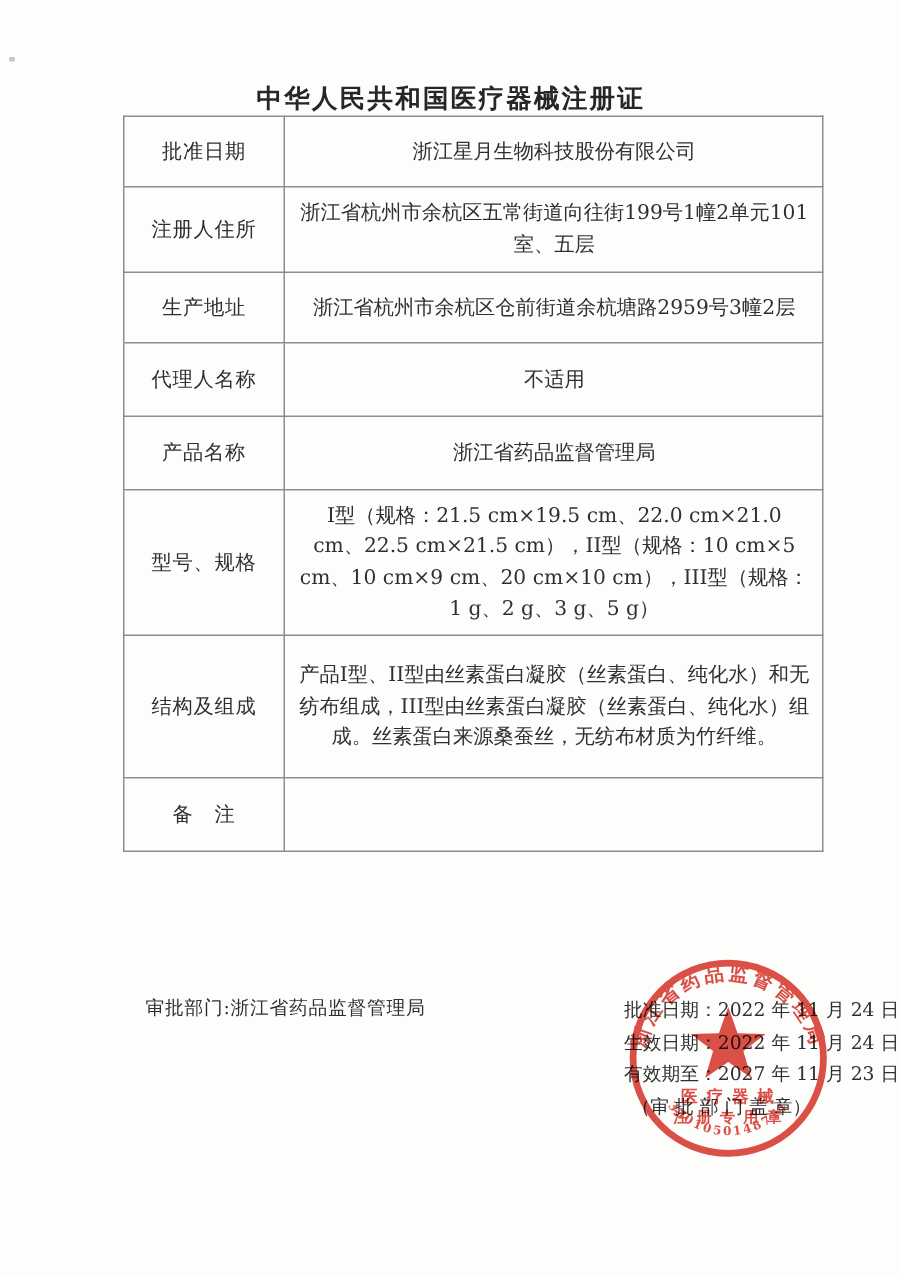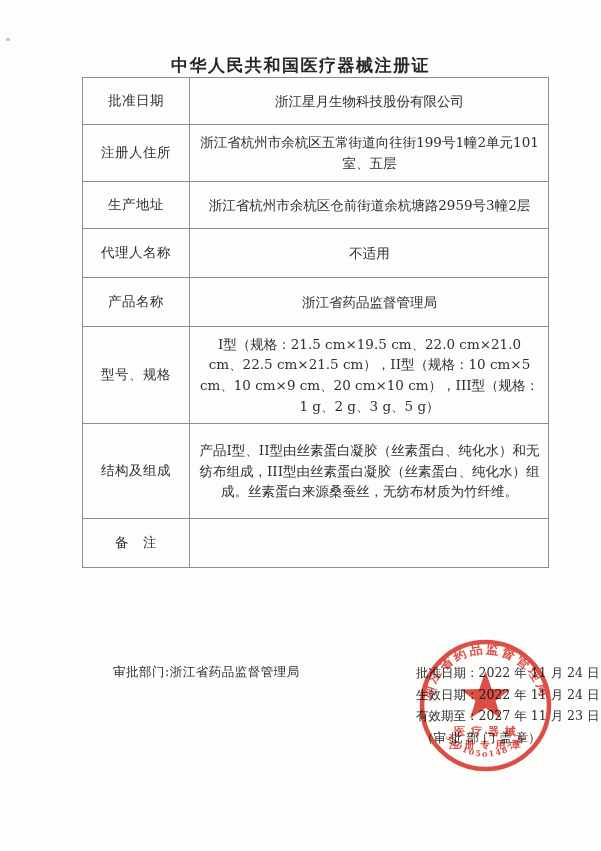--- a/index.html
+++ b/index.html
@@ -49,21 +49,21 @@
     text-align:center;
   }
   tr.r1 td{height:36px} tr.r2 td{height:46px} tr.r3 td{height:36px}
   tr.r4 td{height:38px} tr.r5 td{height:38px} tr.r6 td{height:38px}
   tr.r7 td{height:86px} tr.r8 td{height:84px} tr.r9 td{height:30px}
   tr.r10 td{height:38px} tr.r11 td{height:38px} tr.r12 td{height:38px}
 
   .footer{position:absolute;left:0;top:0;width:601px;height:851px;pointer-events:none;}
   .dept{
     position:absolute;left:97px;top:664px;
-    font-size:12.5px;letter-spacing:.5px;margin-left:16px;
+    font-size:12.5px;letter-spacing:.5px;
   }
   .dates{
     position:absolute;left:416px;top:662px;
     font-size:12.5px;line-height:21.5px;white-space:nowrap;
   }
   .dates .note{padding-left:5px;}
 
   .seal{
     position:absolute;left:415px;top:635px;
     width:141px;height:141px;

